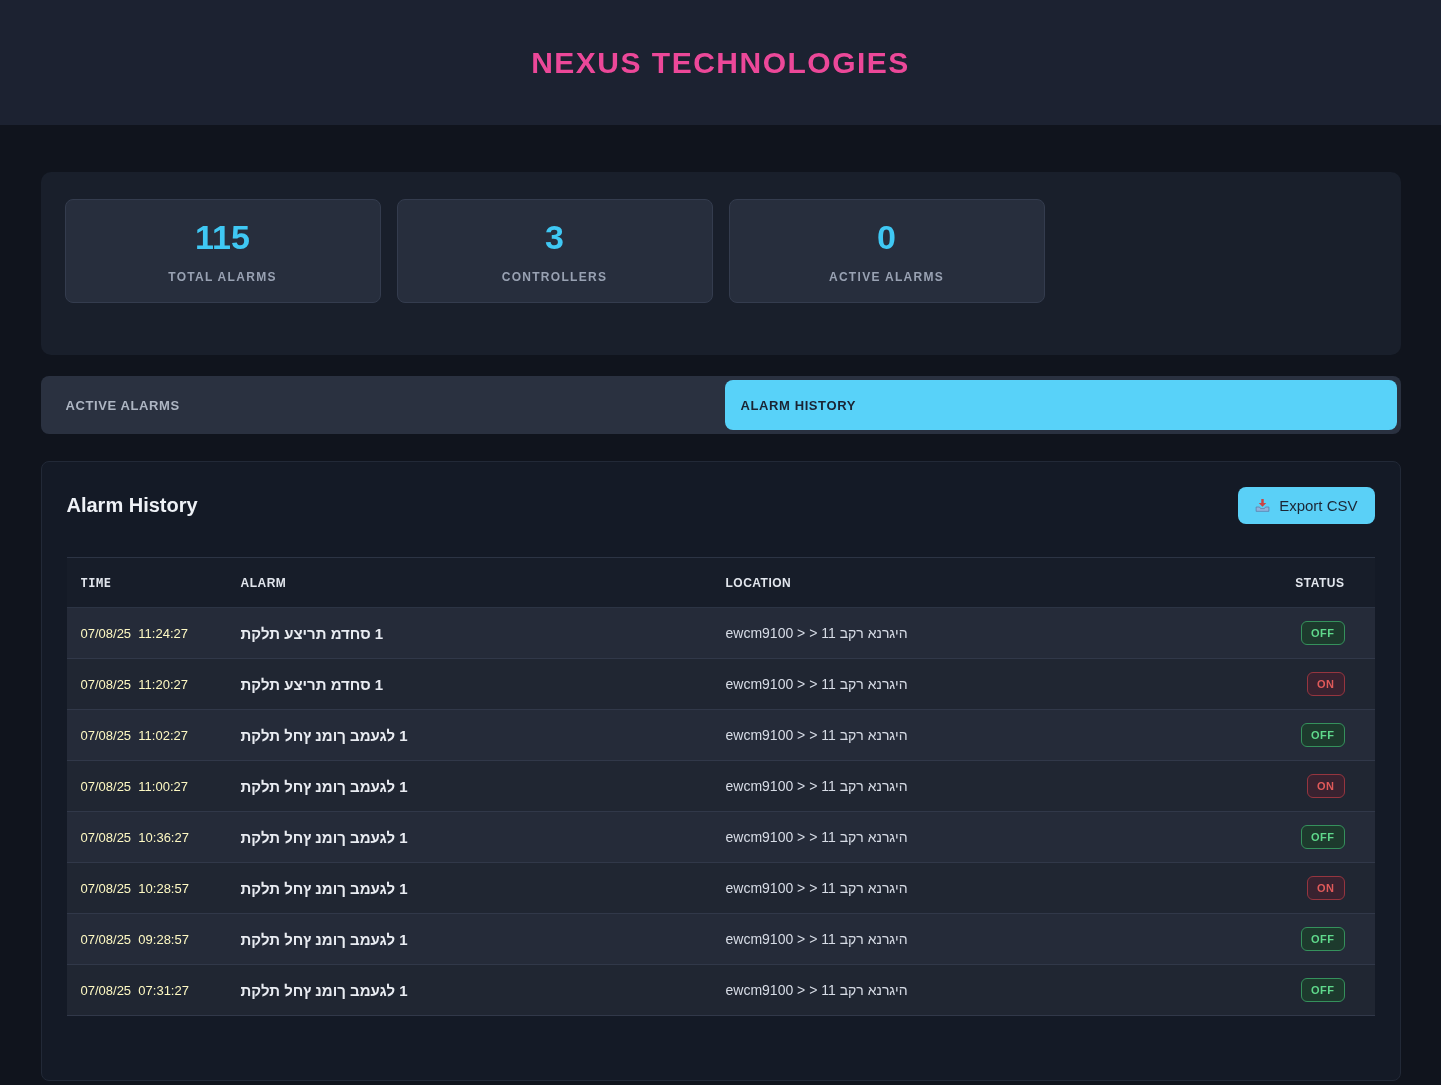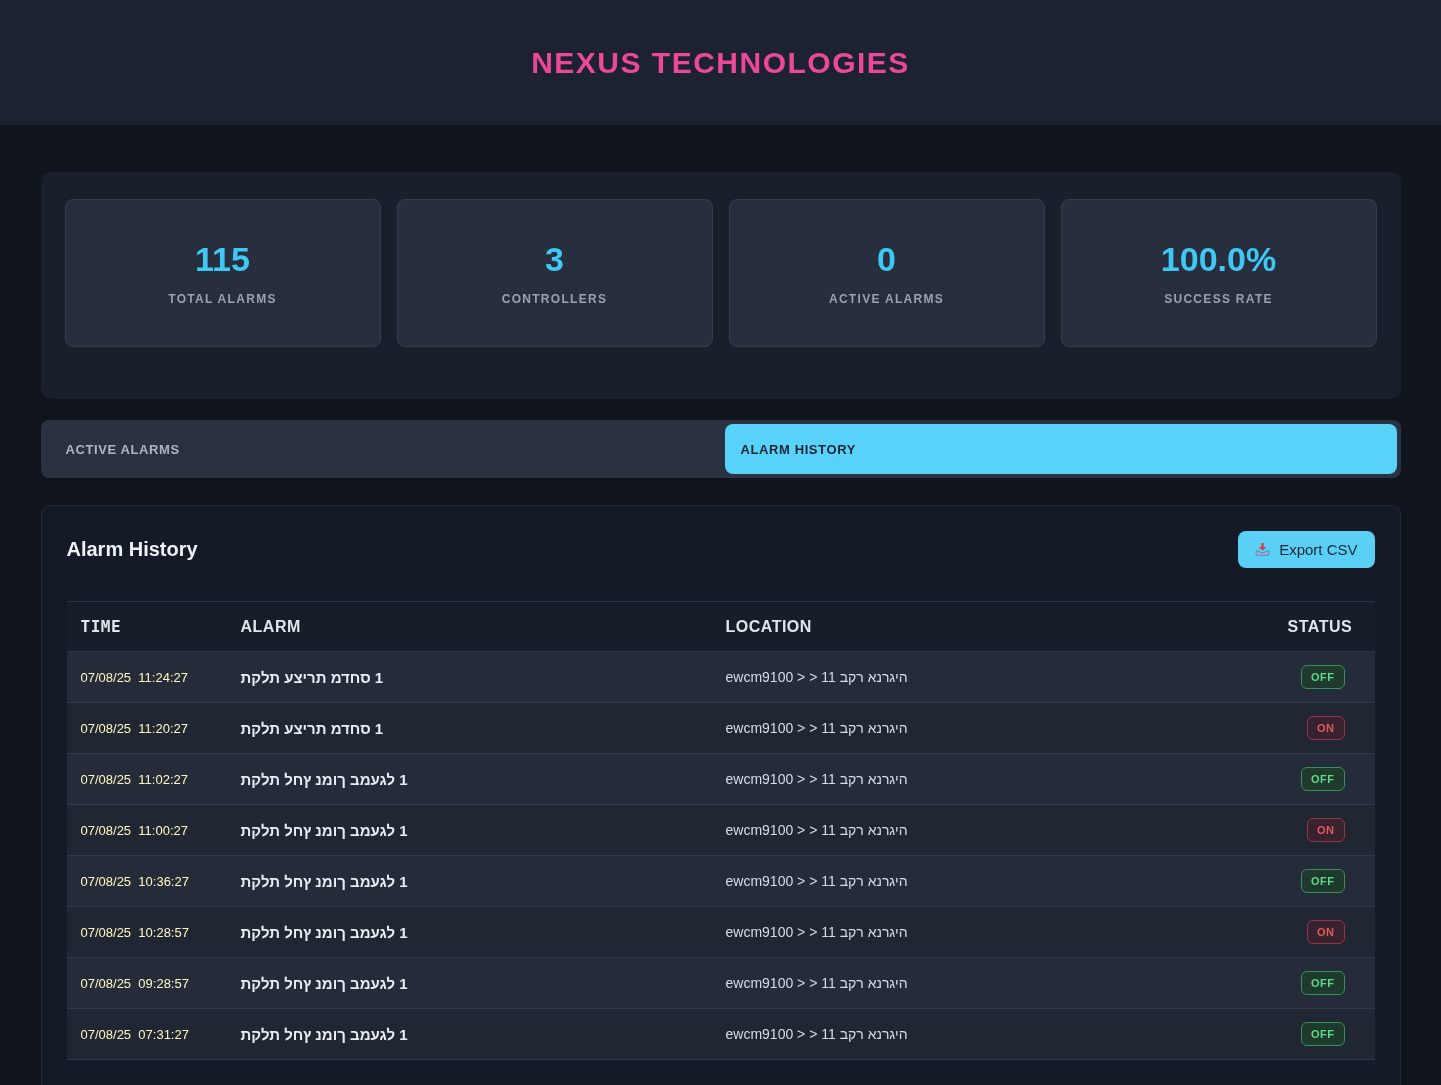--- a/index.html
+++ b/index.html
@@ -18,21 +18,21 @@
     color:#ec4899; font-size:30px; font-weight:800; letter-spacing:1.5px;
   }
   
   .stats-panel {
     width:1360px; margin:47px auto 0; background:#191f2b;
     border-radius:10px; padding:27px 24px 52px;
     display:grid; grid-template-columns:repeat(4,1fr); gap:16px;
   }
   .stat-card {
     background:#272e3d; border:1px solid #343c4e; border-radius:8px;
-    height:148px; display:flex; flex-direction:column;
+    height:104px; display:flex; flex-direction:column;
     align-items:center; justify-content:center;
   }
   .stat-value { color:#3fc8f4; font-size:34px; font-weight:700; }
   .stat-label { color:#99a2b3; font-size:12px; font-weight:600; letter-spacing:1.3px; margin-top:13px; }
   
   .tab-bar {
     width:1360px; margin:21px auto 0; height:58px; background:#2a3140;
     border-radius:8px; display:grid; grid-template-columns:1fr 1fr;
   }
   .tab {
@@ -60,21 +60,21 @@
     background:#5ad0f7; color:#1c2635; border:none; border-radius:8px;
     height:37px; padding:0 17px; font-family:inherit; font-size:15px;
   }
   .export-btn svg { display:block; }
   
   table { width:100%; border-collapse:collapse; table-layout:fixed; }
   col.c-time { width:174px; } col.c-alarm { width:485px; }
   col.c-loc { width:562px; } col.c-status { width:auto; }
   thead th {
     background:#171d29; height:50px; text-align:left;
-    color:#e2e6ed; font-size:16px; font-weight:700; letter-spacing:0.5px;
+    color:#e2e6ed; font-size:12px; font-weight:700; letter-spacing:0.5px;
     border-top:1px solid #2c3444; border-bottom:1px solid #2c3444;
   }
   th.h-time { font-family:"DejaVu Sans Mono","Liberation Mono",monospace; padding-left:14px; }
   th.h-status { text-align:right; padding-right:30px; }
   tbody tr { height:51px; border-bottom:1px solid #313849; }
   tbody tr:nth-child(odd) { background:#252b39; }
   tbody tr:nth-child(even) { background:#202632; }
   td.time {
     font-family:Liberation Sans, sans-serif;
     font-size:13px; color:#fef9c3; padding-left:14px; white-space:pre;
@@ -103,24 +103,20 @@
     <div class="stat-value">115</div>
     <div class="stat-label">TOTAL ALARMS</div>
   </div>
   <div class="stat-card">
     <div class="stat-value">3</div>
     <div class="stat-label">CONTROLLERS</div>
   </div>
   <div class="stat-card">
     <div class="stat-value">0</div>
     <div class="stat-label">ACTIVE ALARMS</div>
-  </div>
-  <div class="stat-card">
-    <div class="stat-value">100.0%</div>
-    <div class="stat-label">SUCCESS RATE</div>
   </div>
 </section>
 
 <nav class="tab-bar">
   <button class="tab">ACTIVE ALARMS</button>
   <button class="tab active">ALARM HISTORY</button>
 </nav>
 
 <section class="history-panel">
   <div class="panel-head">

